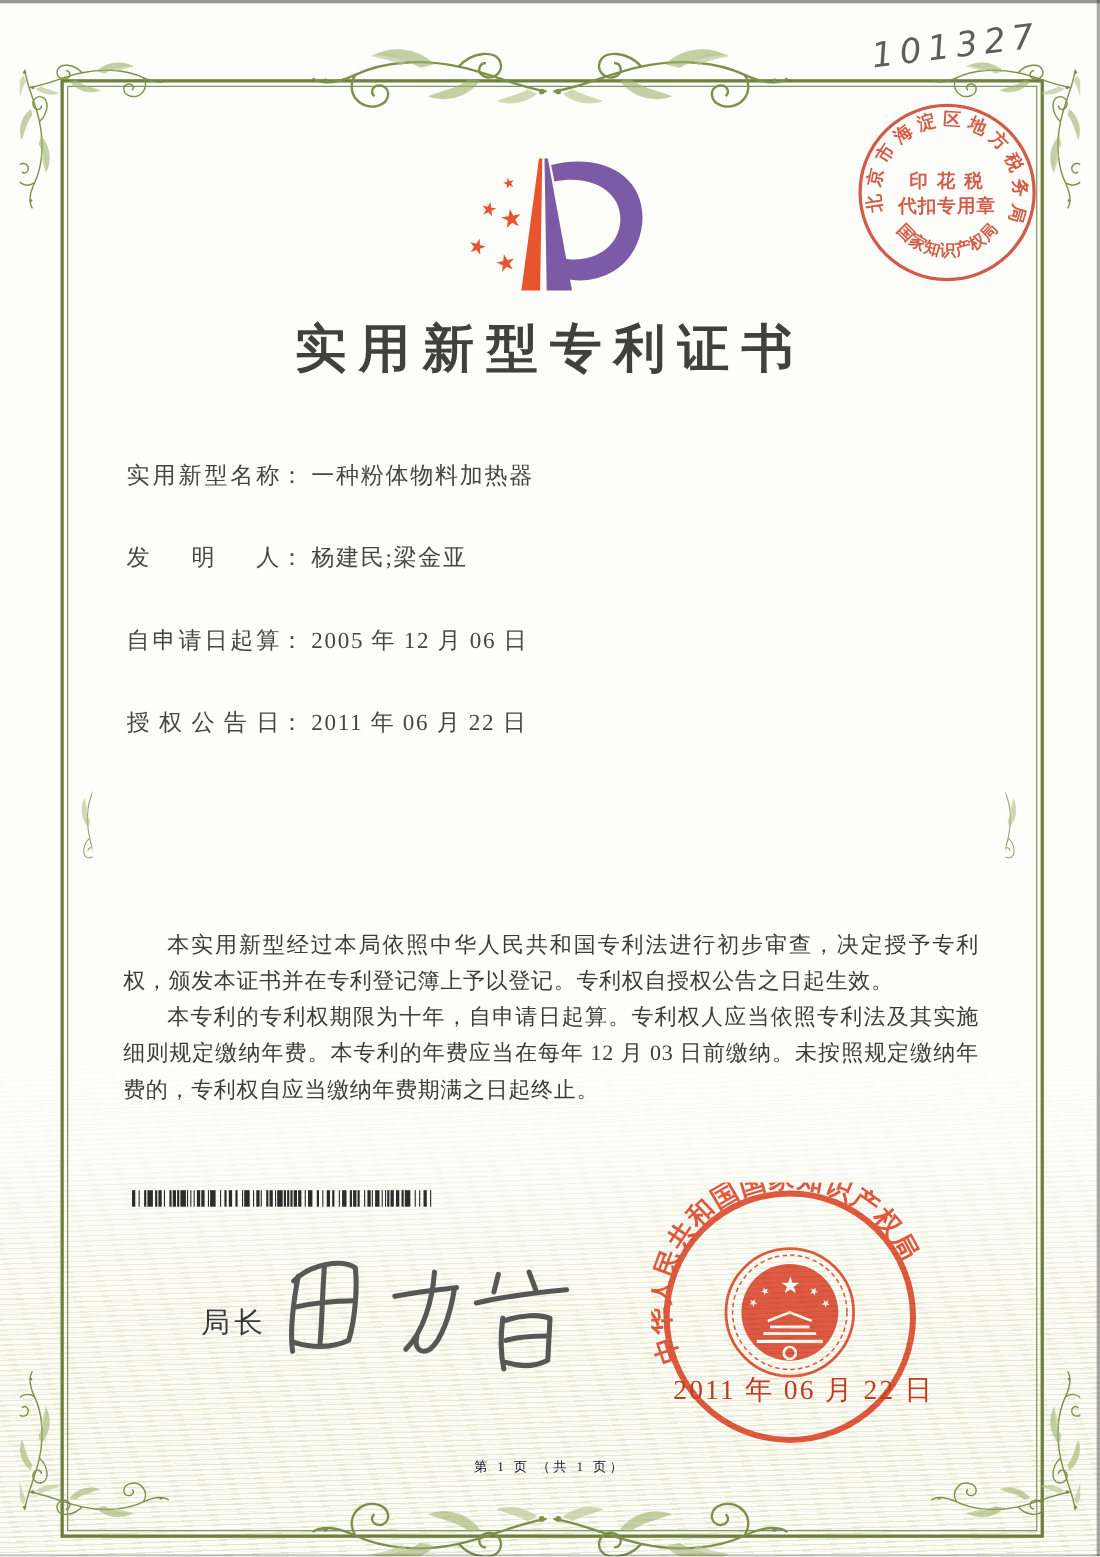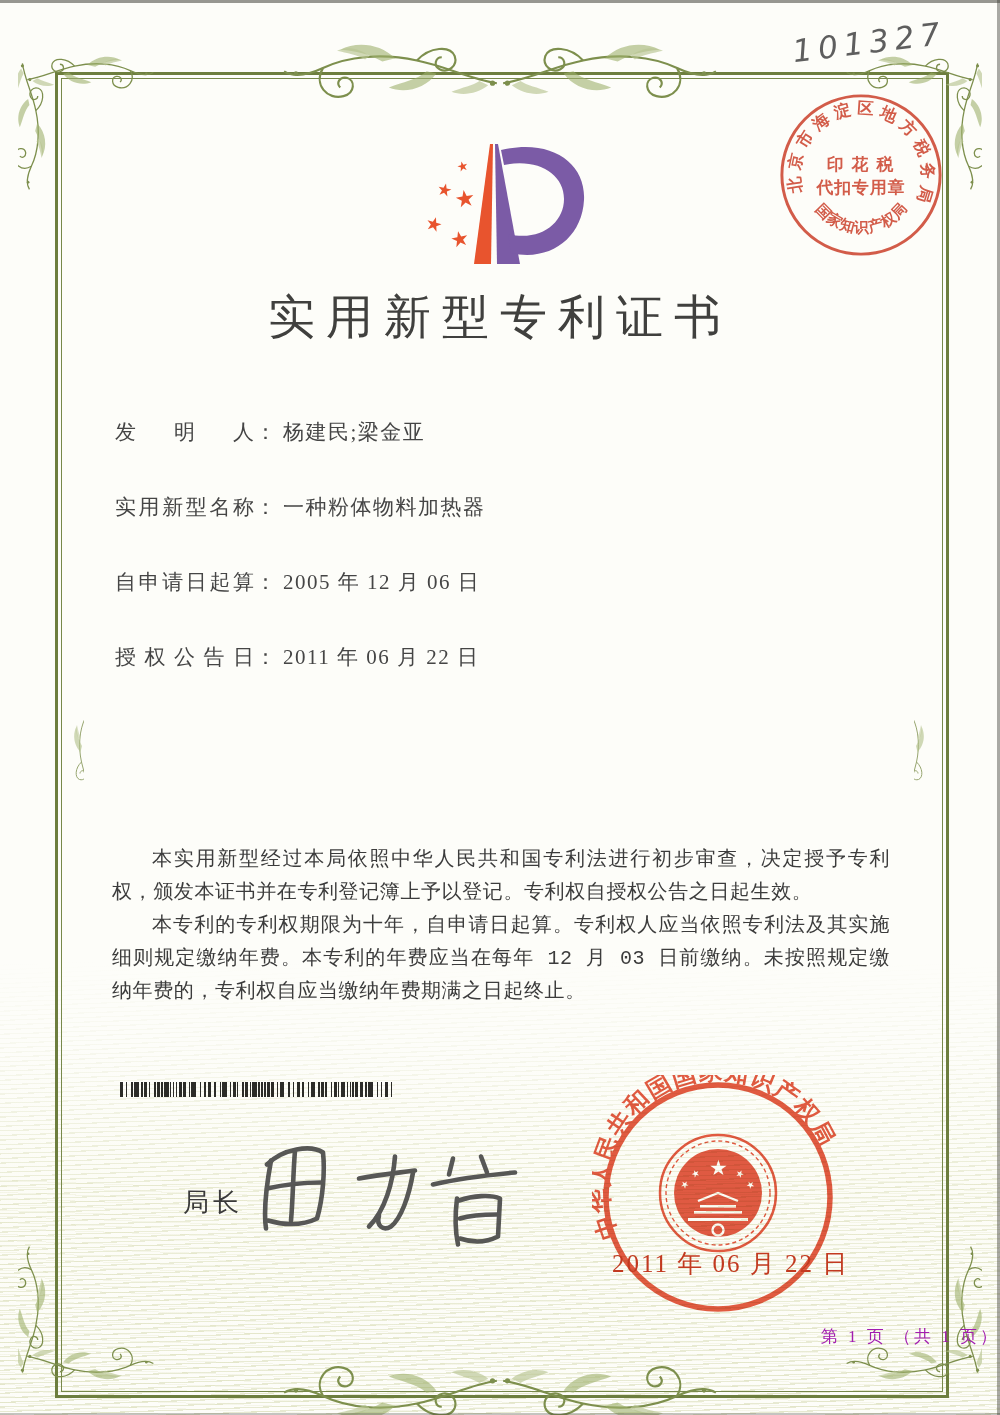--- a/index.html
+++ b/index.html
@@ -43,47 +43,47 @@
     font-size:22px;letter-spacing:5px;color:#555;}
   .handwritten{position:absolute;left:792px;top:24px;z-index:5;
     font-family:"DejaVu Sans",sans-serif;font-style:italic;
     font-size:31px;color:#5e5e5e;letter-spacing:6px;transform:rotate(-7deg);}
 
   .stamp-svg{position:absolute;left:772px;top:86px;width:178px;height:178px;z-index:4;
     mix-blend-mode:multiply;}
   .logo-svg{position:absolute;left:398px;top:136px;width:225px;height:148px;z-index:2;}
 
   .title{position:absolute;left:0;top:286px;width:100%;text-align:center;z-index:2;
-    font-size:47px;font-weight:normal;letter-spacing:11px;color:#40403e;}
+    font-size:47px;font-weight:bold;letter-spacing:11px;color:#40403e;}
 
   .fields{position:absolute;left:115px;top:420px;z-index:2;font-size:21px;color:#454545;}
   .field{margin-bottom:51px;line-height:24px;letter-spacing:1px;}
   .flabel{display:inline-block;width:140px;text-align:justify;text-align-last:justify;vertical-align:top;}
   .fsep{display:inline-block;margin:0 6px 0 0;}
   .fvalue{letter-spacing:1.5px;}
 
   .paras{position:absolute;left:112px;top:843px;width:778px;z-index:2;
     font-size:20px;line-height:33px;text-align:justify;color:#3c3c3c;letter-spacing:.6px;}
-  .paras p{margin:0;text-indent:2em;font-family:Liberation Mono, monospace;}
+  .paras p{margin:0;text-indent:2em;}
 
   .barcode{position:absolute;left:120px;top:1082px;width:282px;height:15px;z-index:2;}
   .bar{position:absolute;top:0;bottom:0;background:#2c2c28;}
 
   .sig-label{position:absolute;left:183px;top:1185px;z-index:2;
     font-size:26px;letter-spacing:4px;color:#3a3a3a;}
   .sig-svg{position:absolute;left:243px;top:1128px;width:300px;height:135px;z-index:2;}
   .sr-only{position:absolute;width:1px;height:1px;overflow:hidden;clip:rect(0 0 0 0);}
 
   .seal-svg{position:absolute;left:592px;top:1075px;width:252px;height:252px;z-index:3;
     mix-blend-mode:multiply;}
   .seal-date{position:absolute;left:612px;top:1247px;z-index:4;
     font-size:25px;letter-spacing:2px;color:#c23a20;font-weight:500;}
 
-  .footer{position:absolute;left:0;top:1325px;width:100%;text-align:right;z-index:2;
-    font-size:17px;letter-spacing:3px;color:#a21caf;}
+  .footer{position:absolute;left:0;top:1325px;width:100%;text-align:center;z-index:2;
+    font-size:12px;letter-spacing:3px;color:#0f172a;}
 </style>
 </head>
 <body>
 
 <div class="page">
 
   <div class="texture"></div>
   <div class="texture2"></div>
 
   <svg width="0" height="0" style="position:absolute" aria-hidden="true">
@@ -163,24 +163,24 @@
       <text x="58" y="72" font-size="23" transform="rotate(-9 58 72)">★</text>
       <text x="26" y="92" font-size="19" transform="rotate(16 26 92)">★</text>
       <text x="54" y="112" font-size="21" transform="rotate(-12 54 112)">★</text>
     </g>
   </svg>
 
   <div class="title">实用新型专利证书</div>
 
   <div class="fields">
     <div class="field">
+      <span class="flabel">实用新型名称</span><span class="fsep">：</span><span class="fvalue">一种粉体物料加热器</span>
+    </div>
+    <div class="field">
       <span class="flabel">发明人</span><span class="fsep">：</span><span class="fvalue">杨建民;梁金亚</span>
-    </div>
-    <div class="field">
-      <span class="flabel">实用新型名称</span><span class="fsep">：</span><span class="fvalue">一种粉体物料加热器</span>
     </div>
     <div class="field">
       <span class="flabel">自申请日起算</span><span class="fsep">：</span><span class="fvalue">2005 年 12 月 06 日</span>
     </div>
     <div class="field">
       <span class="flabel">授权公告日</span><span class="fsep">：</span><span class="fvalue">2011 年 06 月 22 日</span>
     </div>
   </div>
 
   <div class="paras">

